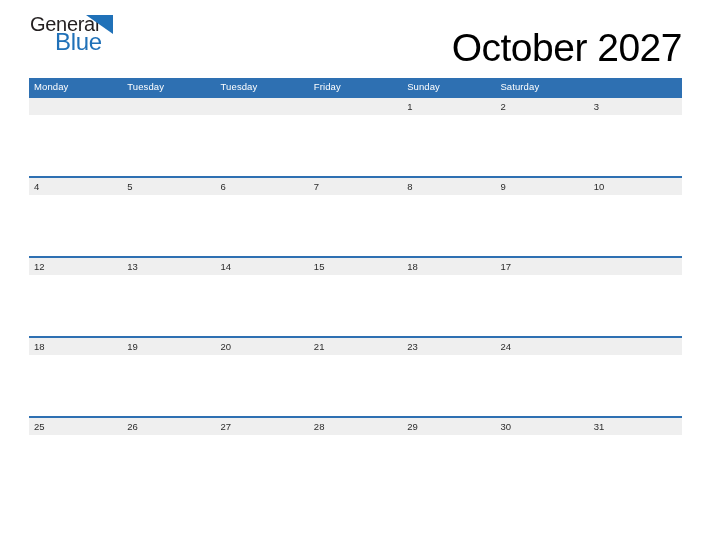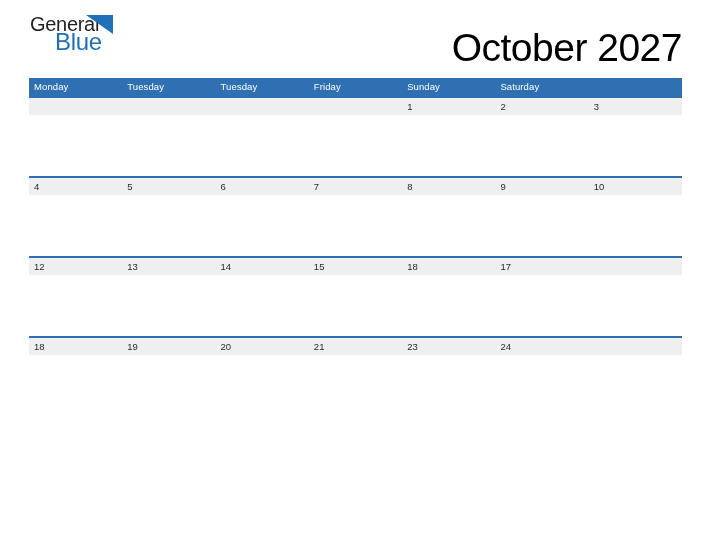--- a/index.html
+++ b/index.html
@@ -227,16 +227,28 @@
         <div class="day-cell">18</div>
         <div class="day-cell">19</div>
         <div class="day-cell">20</div>
         <div class="day-cell">21</div>
         <div class="day-cell">23</div>
         <div class="day-cell">24</div>
       </div>
       <div class="week-body"></div>
     </div>
 
+    <div class="week-row">
+      <div class="date-band">
+        <div class="day-cell">25</div>
+        <div class="day-cell">26</div>
+        <div class="day-cell">27</div>
+        <div class="day-cell">28</div>
+        <div class="day-cell">29</div>
+        <div class="day-cell">30</div>
+        <div class="day-cell">31</div>
+      </div>
+      <div class="week-body"></div>
+    </div>
 
   </div>
 
 </div>
 
 </body></html>

